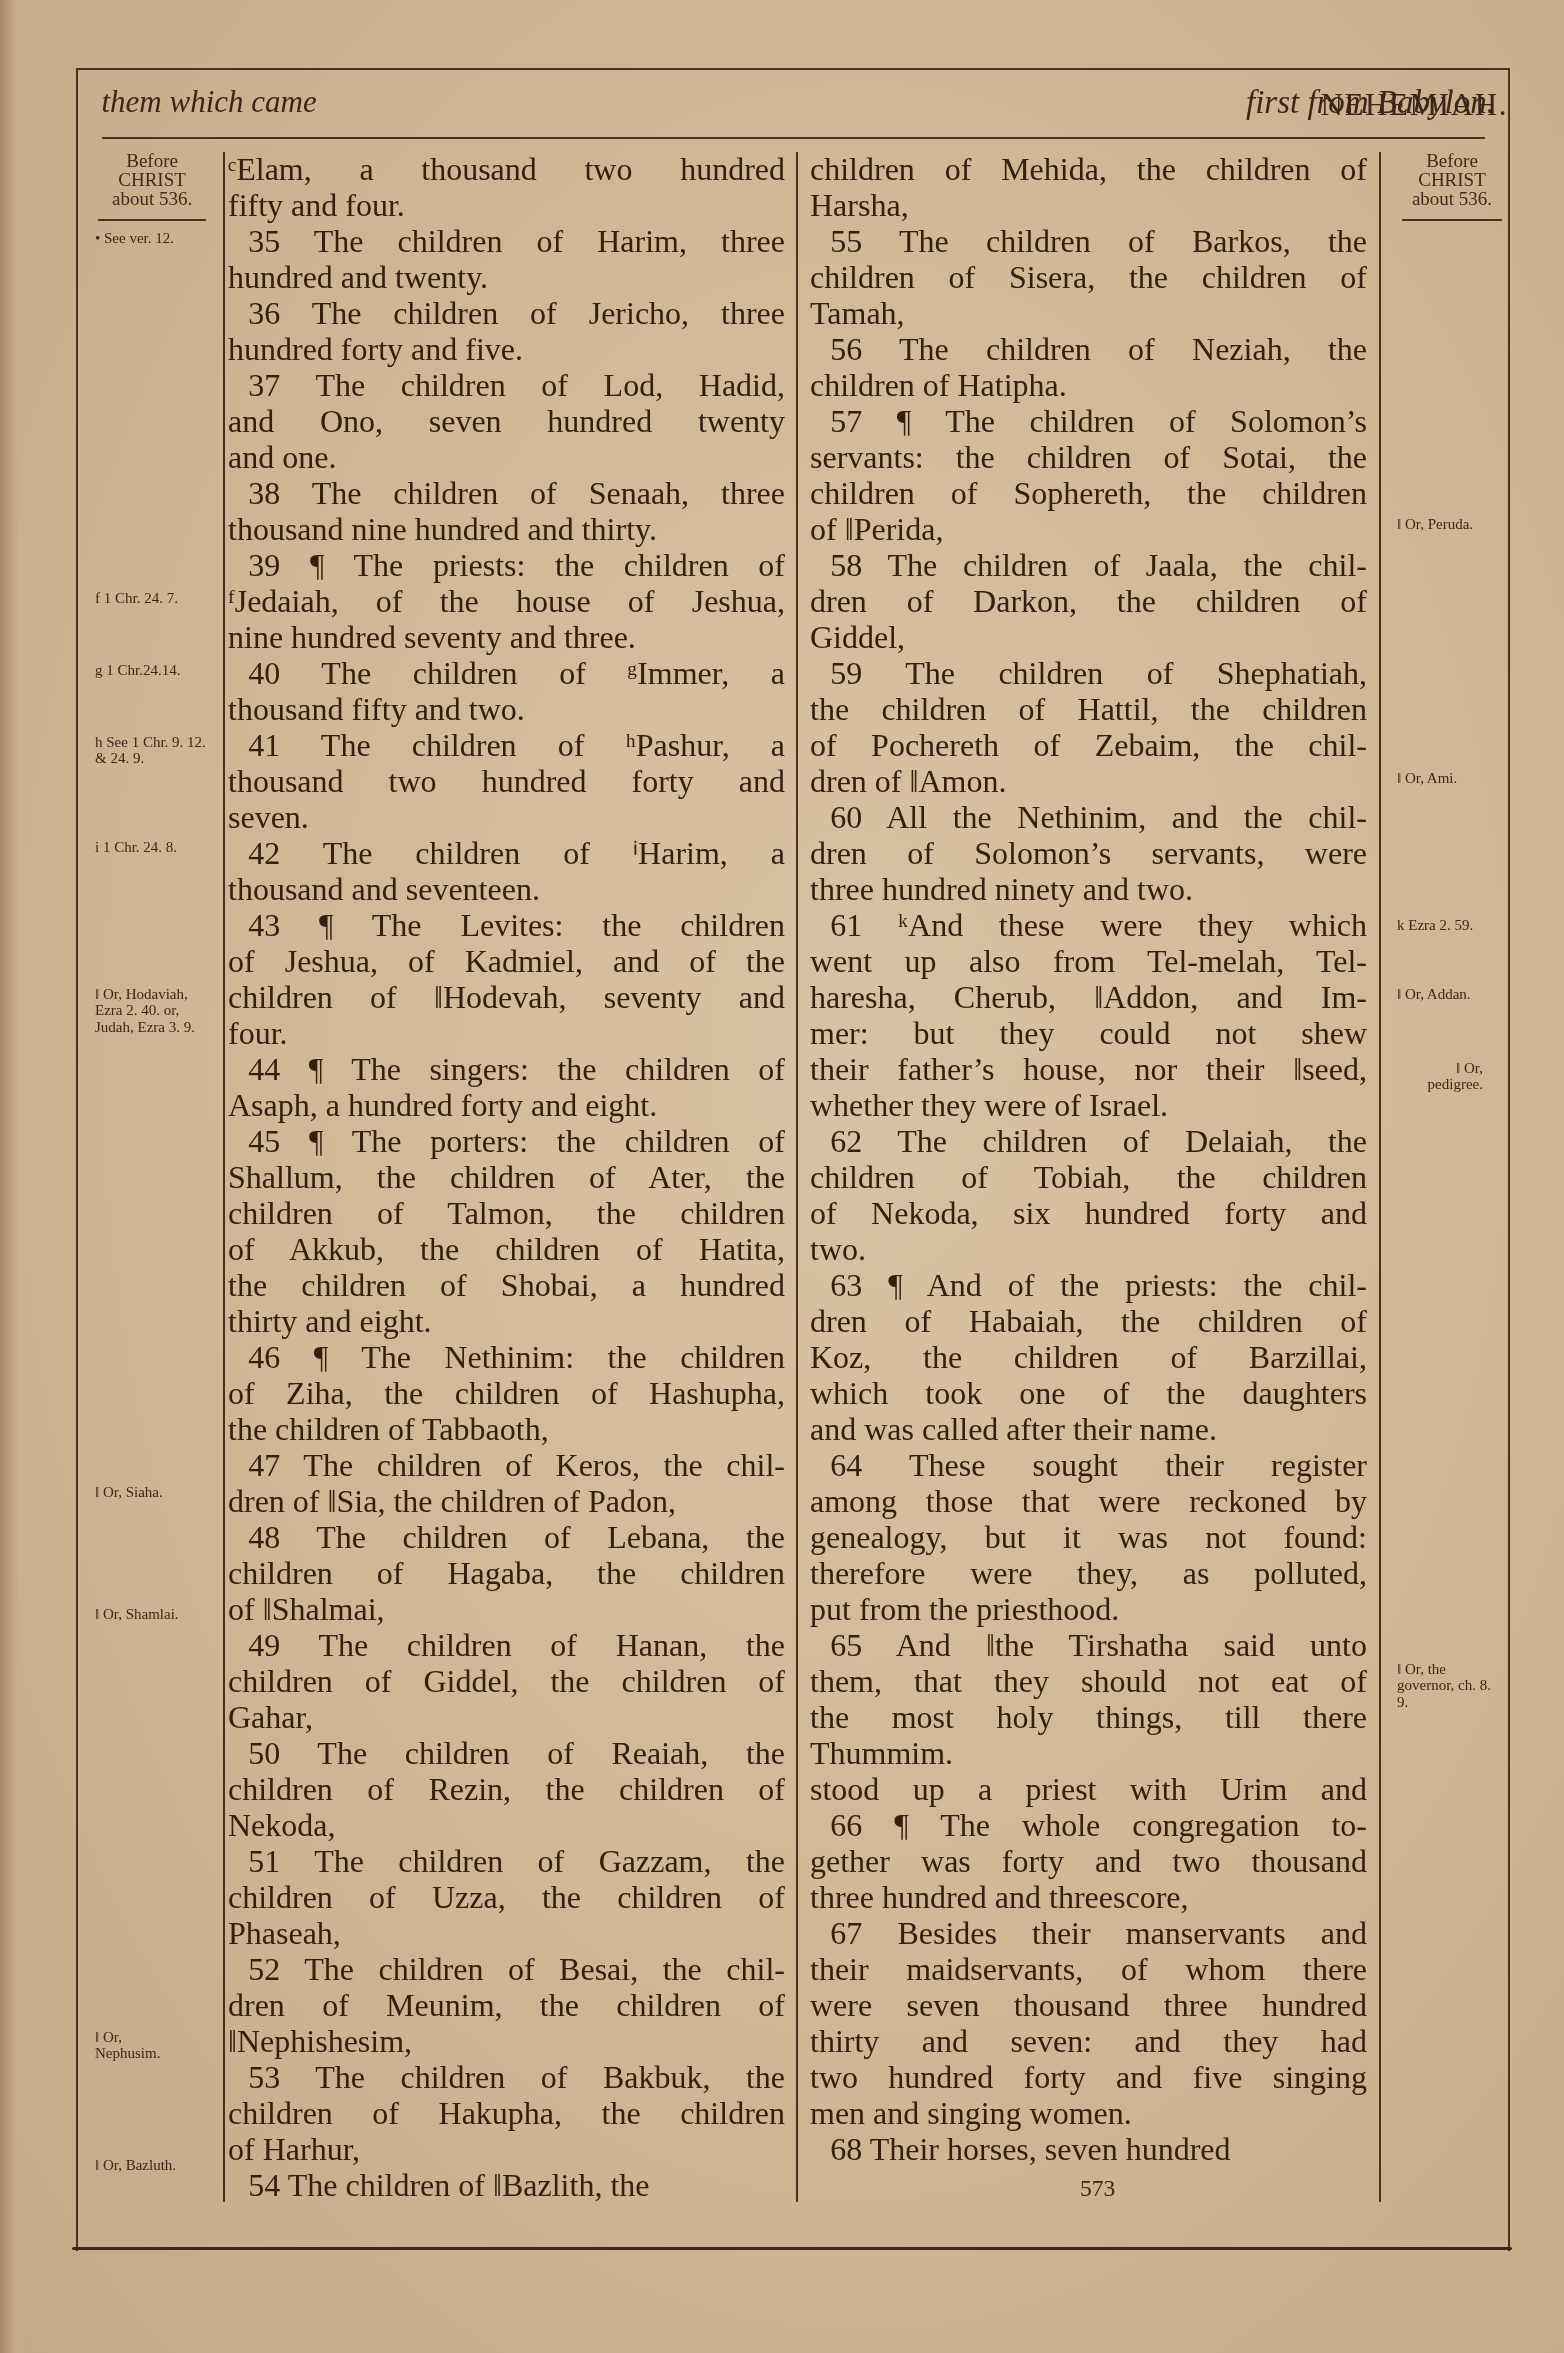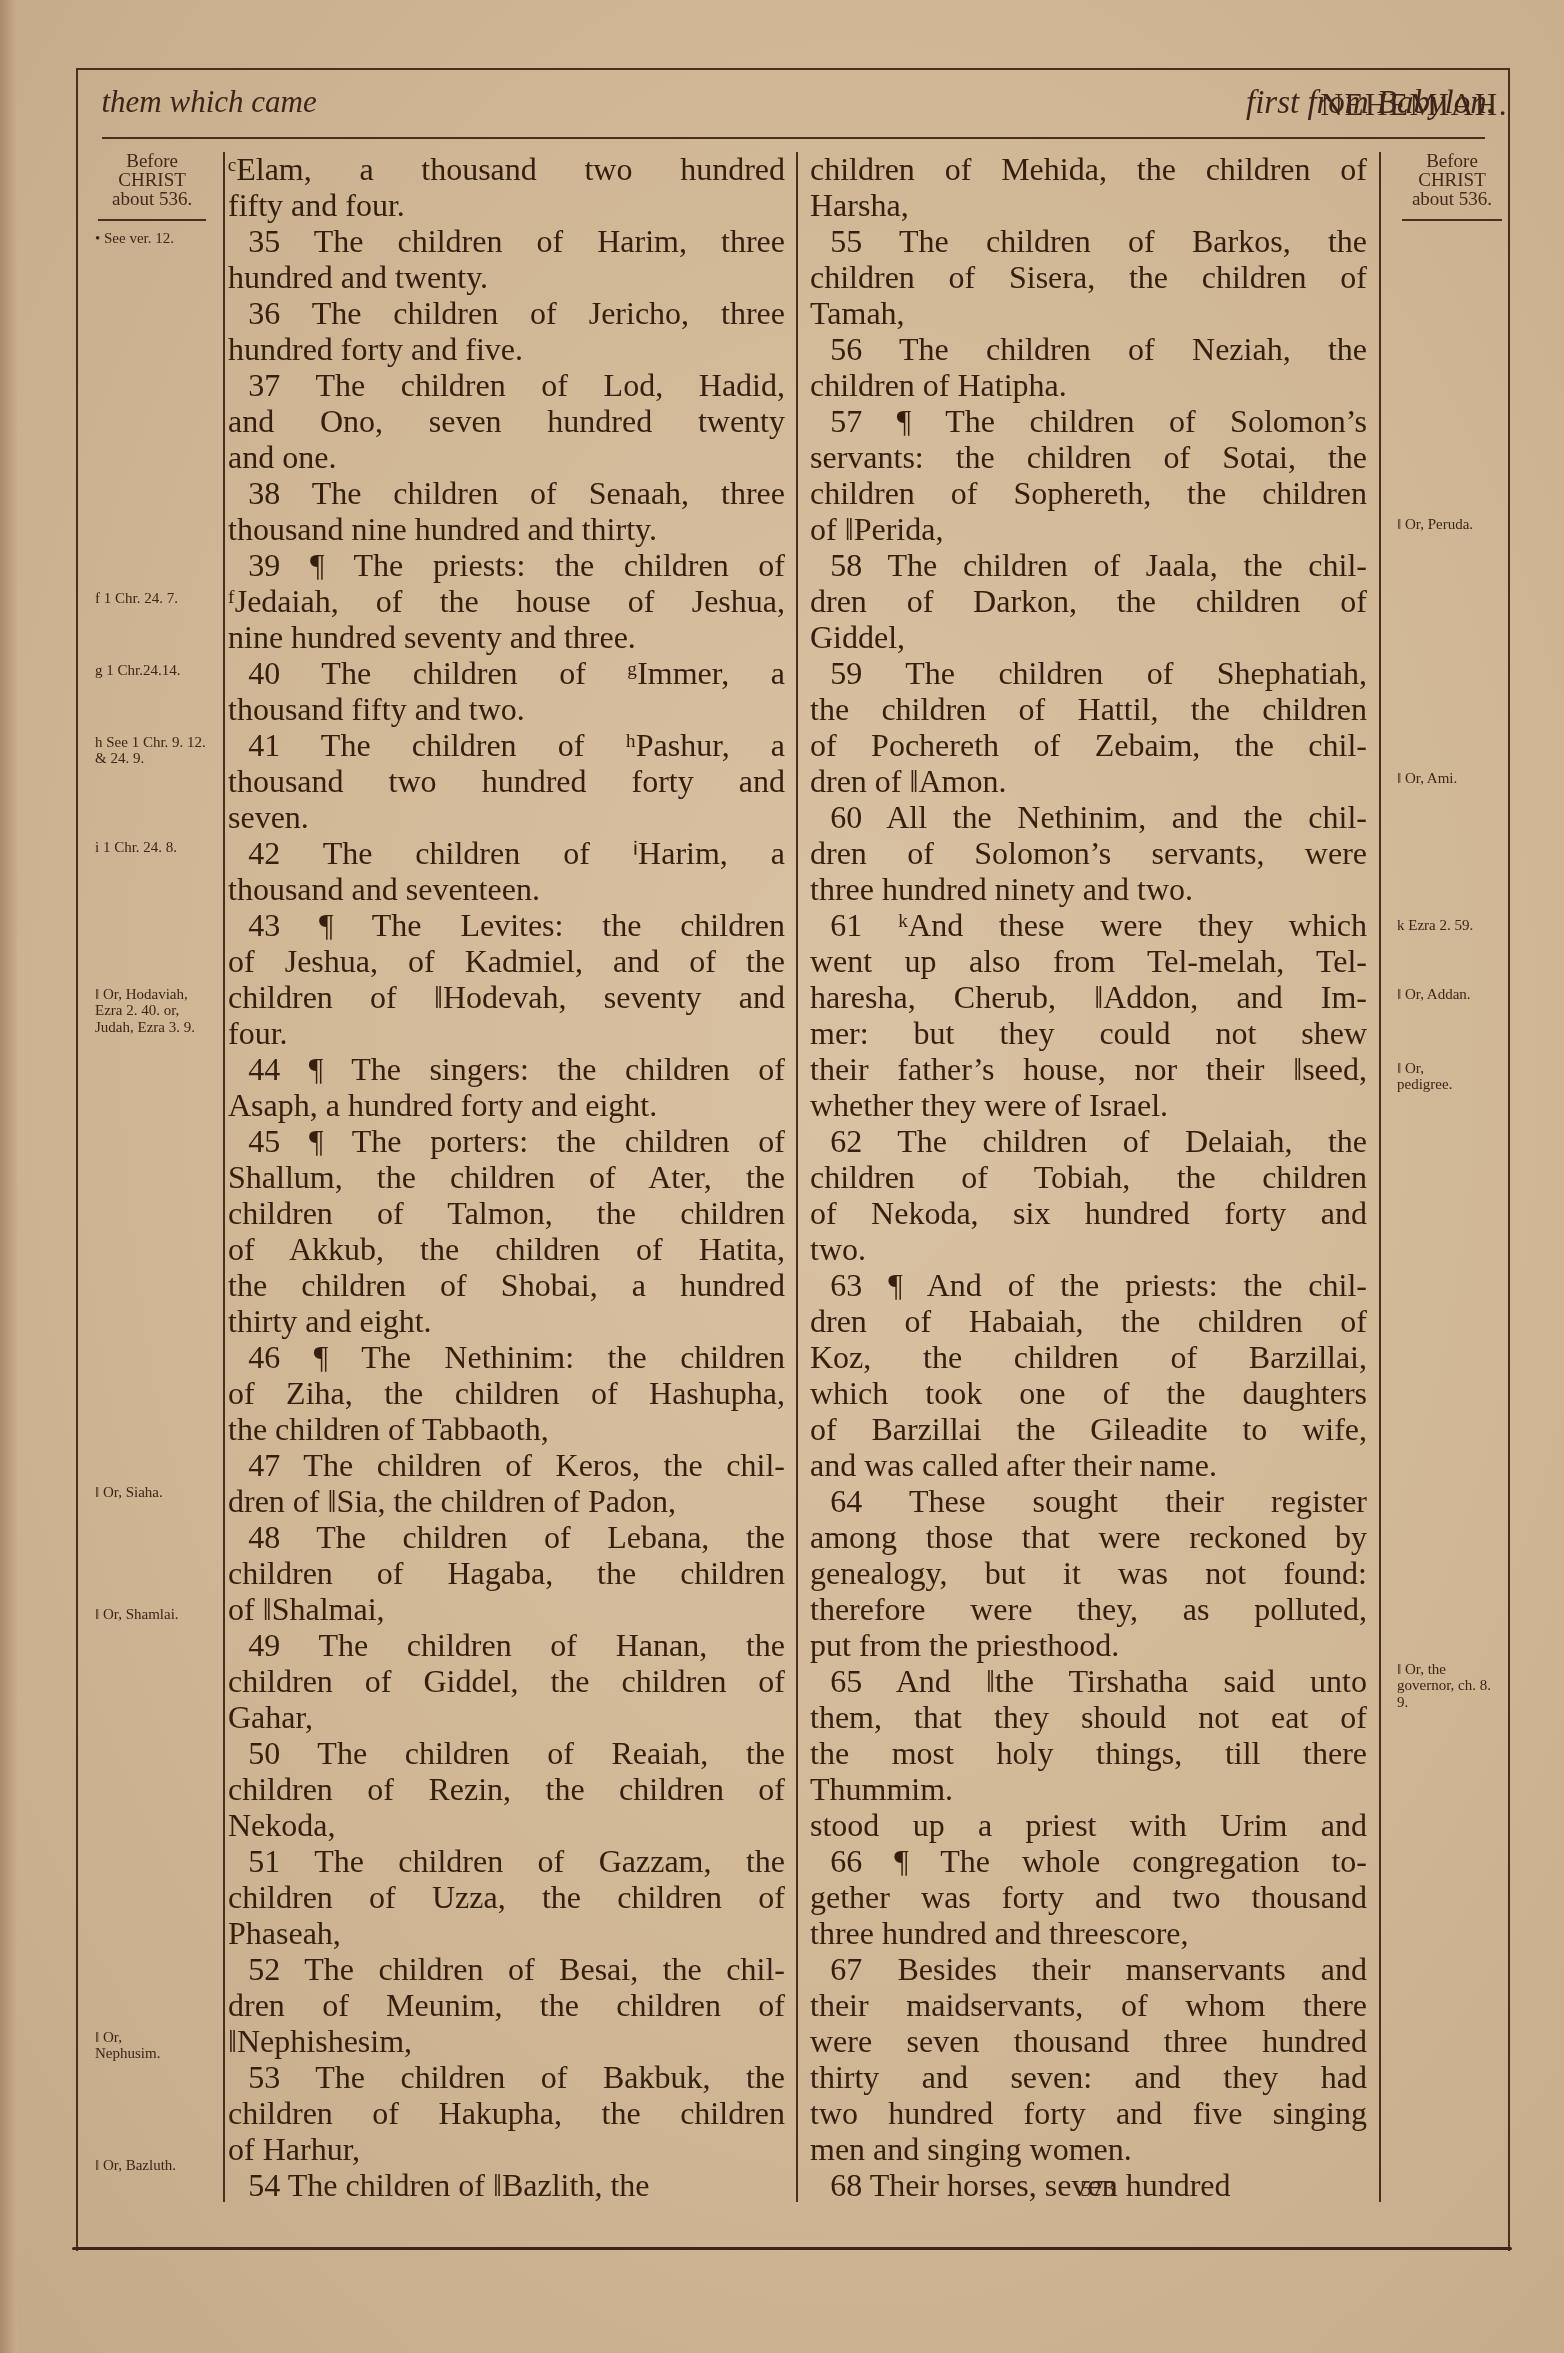--- a/index.html
+++ b/index.html
@@ -98,21 +98,21 @@
   <div class="note" style="left:17px;top:916px;width:110px;">‖ Or, Hodaviah, Ezra 2. 40. or, Judah, Ezra 3. 9.</div>
   <div class="note" style="left:17px;top:1414px;width:117px;">‖ Or, Siaha.</div>
   <div class="note" style="left:17px;top:1524px;width:86px;margin-top:12px;">‖ Or, Shamlai.</div>
   <div class="note" style="left:17px;top:1959px;width:94px;">‖ Or, Nephusim.</div>
   <div class="note" style="left:17px;top:2087px;width:86px;">‖ Or, Bazluth.</div>
 
   <div class="note" style="left:1319px;top:446px;width:94px;">‖ Or, Peruda.</div>
   <div class="note" style="left:1319px;top:700px;width:110px;">‖ Or, Ami.</div>
   <div class="note" style="left:1319px;top:847px;width:110px;">k Ezra 2. 59.</div>
   <div class="note" style="left:1319px;top:916px;width:110px;">‖ Or, Addan.</div>
-  <div class="note" style="left:1319px;top:990px;width:86px;">‖ Or, pedigree.</div>
+  <div class="note" style="left:1319px;top:990px;width:86px;text-align:right;">‖ Or, pedigree.</div>
   <div class="note" style="left:1319px;top:1591px;width:102px;">‖ Or, the governor, ch. 8. 9.</div>
 
   <div class="vrule" style="left:145px;top:82px;height:2050px;"></div>
   <div class="vrule" style="left:718px;top:82px;height:2050px;"></div>
   <div class="vrule" style="left:1301px;top:82px;height:2050px;"></div>
 
   <div class="col left" id="col-left">
       <div class="line">ᶜElam, a thousand two hundred</div>
       <div class="line last">fifty and four.</div>
       <div class="line vn">35 The children of Harim, three</div>
@@ -200,21 +200,20 @@
       <div class="line">their father’s house, nor their ‖seed,</div>
       <div class="line last">whether they were of Israel.</div>
       <div class="line vn">62 The children of Delaiah, the</div>
       <div class="line">children of Tobiah, the children</div>
       <div class="line">of Nekoda, six hundred forty and</div>
       <div class="line last">two.</div>
       <div class="line vn">63 ¶ And of the priests: the chil-</div>
       <div class="line">dren of Habaiah, the children of</div>
       <div class="line">Koz, the children of Barzillai,</div>
       <div class="line">which took one of the daughters</div>
-      <div class="line">of Barzillai the Gileadite to wife,</div>
       <div class="line last">and was called after their name.</div>
       <div class="line vn">64 These sought their register</div>
       <div class="line">among those that were reckoned by</div>
       <div class="line">genealogy, but it was not found:</div>
       <div class="line">therefore were they, as polluted,</div>
       <div class="line last">put from the priesthood.</div>
       <div class="line vn">65 And ‖the Tirshatha said unto</div>
       <div class="line">them, that they should not eat of</div>
       <div class="line">the most holy things, till there</div>
       <div class="line last">Thummim.</div>

